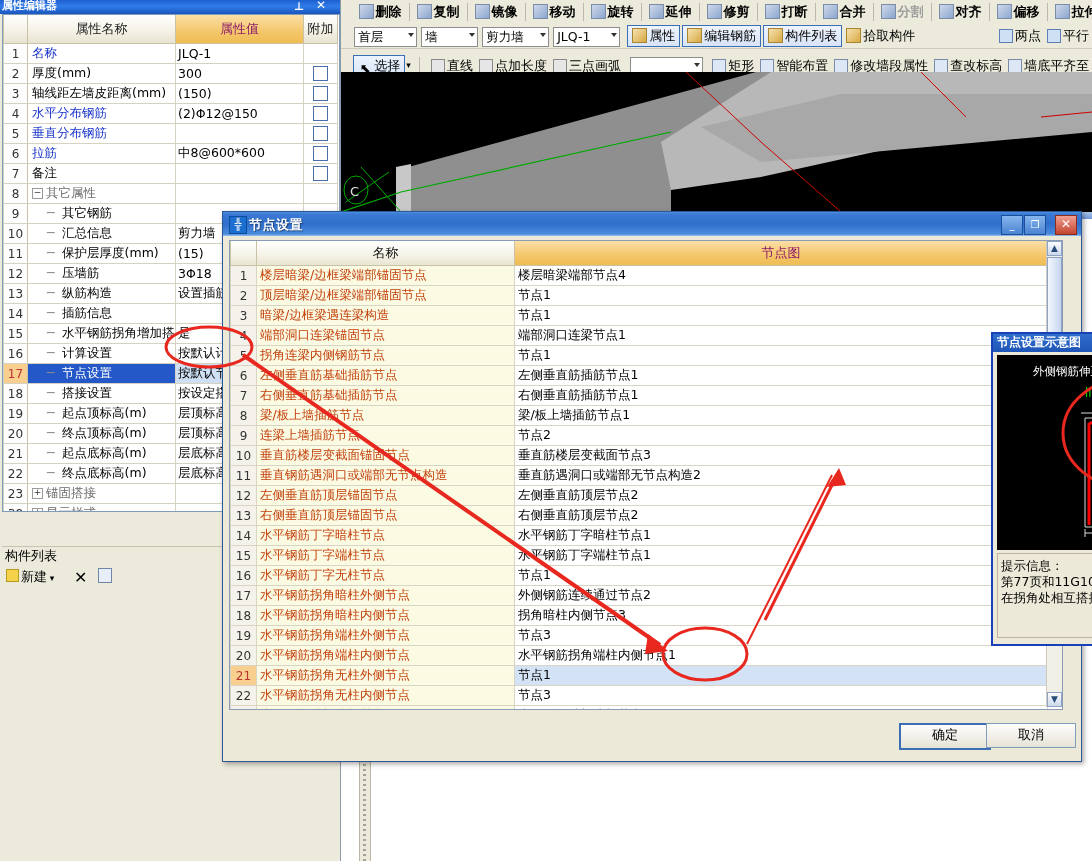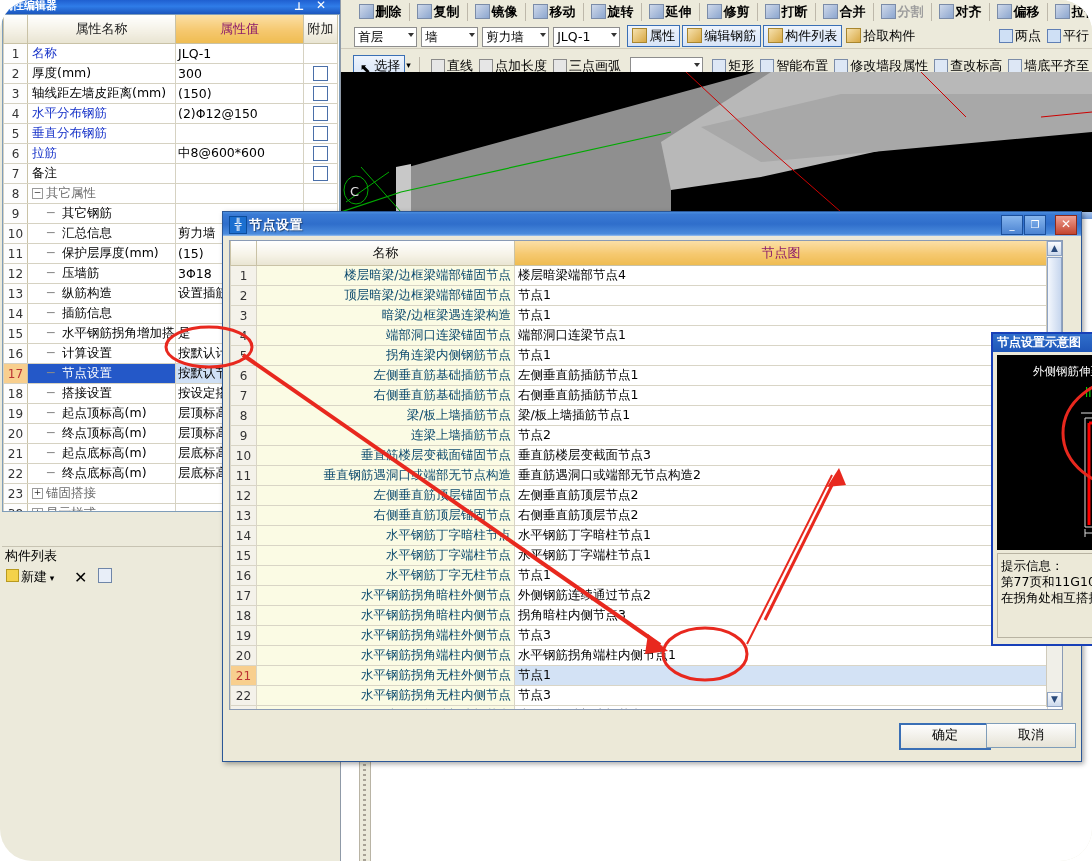--- a/index.html
+++ b/index.html
@@ -4,21 +4,21 @@
 <style>
   html, body {
     margin: 0; padding: 0;
     width: 1092px; height: 861px;
     overflow: hidden;
     background: #ffffff;
     font-family: "DejaVu Sans", "Liberation Sans", sans-serif;
     font-size: 12px;
     -webkit-font-smoothing: none;
   }
-  #root { position: relative; width: 1092px; height: 861px; overflow: hidden; border-radius: 32px; }
+  #root { position: relative; width: 1092px; height: 861px; overflow: hidden; }
 
   
   #left-panel {
     position: absolute; left: 0; top: 0; width: 340px; height: 861px;
     background: #eceadb;
     border-right: 1px solid #8f9aa8;
   }
   #prop-titlebar {
     position: absolute; left: 0; top: 0; width: 340px; height: 14px;
     background: linear-gradient(to bottom, #1f5fd0 0%, #2f7ce8 45%, #1b55bd 100%);
@@ -175,21 +175,21 @@
   table.nt col.n0 { width:26px; } table.nt col.n1 { width:258px; } table.nt col.n2 { width:533px; }
   table.nt th {
     height:22px; font-size:13px; font-weight:normal;
     border:1px solid #c9c2a6; border-top:none;
     background: linear-gradient(to bottom,#ffffff 0%, #f5f2e6 60%, #e9e5d3 100%); color:#111;
   }
   table.nt th.hv { background: linear-gradient(to bottom,#fbdfa6 0%, #f5c86f 55%, #efbc52 100%); color:#8c1b6a; }
   table.nt td { height:19px; font-size:12.5px; border:1px solid #d9d5c6; padding:0 3px;
     white-space:nowrap; overflow:hidden; }
   table.nt td.idx { text-align:center; background:#f4f2ea; color:#333; font-size:12px; }
-  table.nt td.nm  { background:#fbfbe4; color:#0c4a6e;text-align:right; }
+  table.nt td.nm  { background:#fbfbe4; color:#c2410c; }
   table.nt td.dg  { background:#ffffff; color:#000; }
   table.nt tr.sel td.idx { background:#f8cf8e; color:#b33; }
   table.nt tr.sel td.nm  { background:#fbfbe4; }
   table.nt tr.sel td.dg  { background:#d3e2f5; border:1px dotted #555; }
 
   #tbl-vscroll { position:absolute; right:0; top:0; width:15px; height:466px; background:#f0efe8;
     border-left:1px solid #cfcabb; }
   .sb-btn { position:absolute; left:0; width:15px; height:15px;
     background: linear-gradient(to bottom,#fbfcfe,#ccd9ec); border:1px solid #8fa4c4; box-sizing:border-box;
     text-align:center; line-height:12px; font-size:9px; color:#2a4a7a; }

